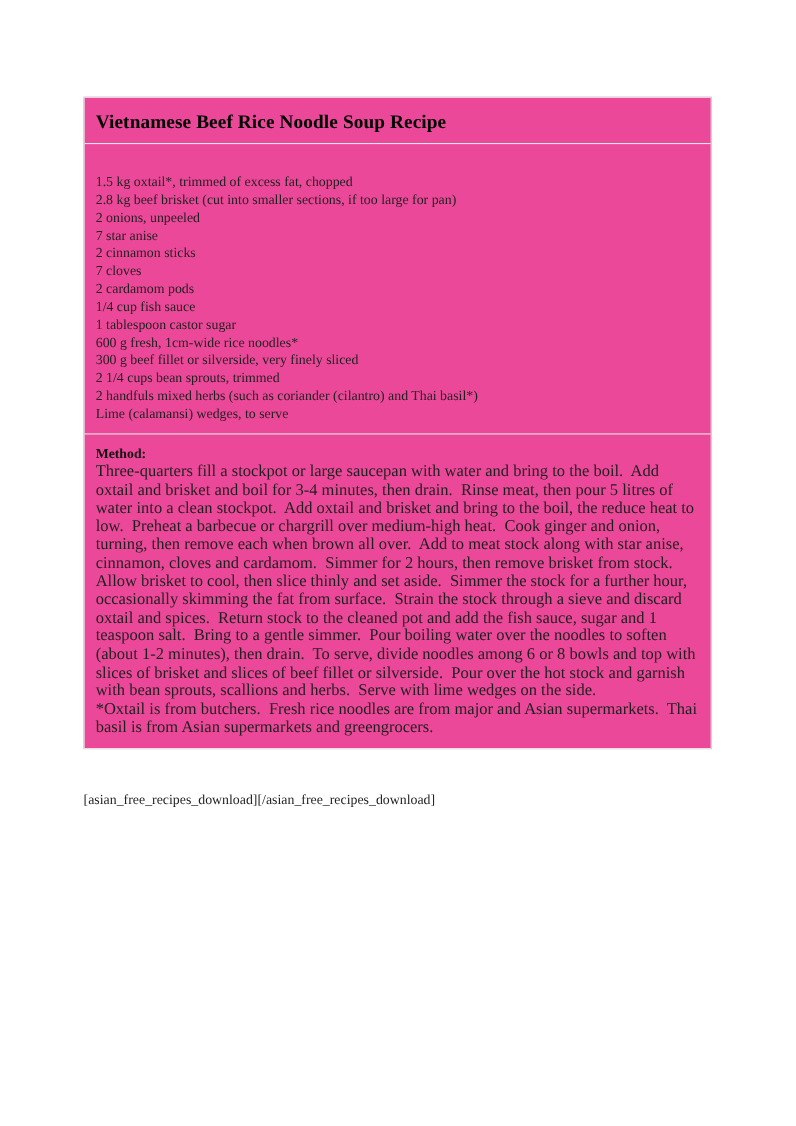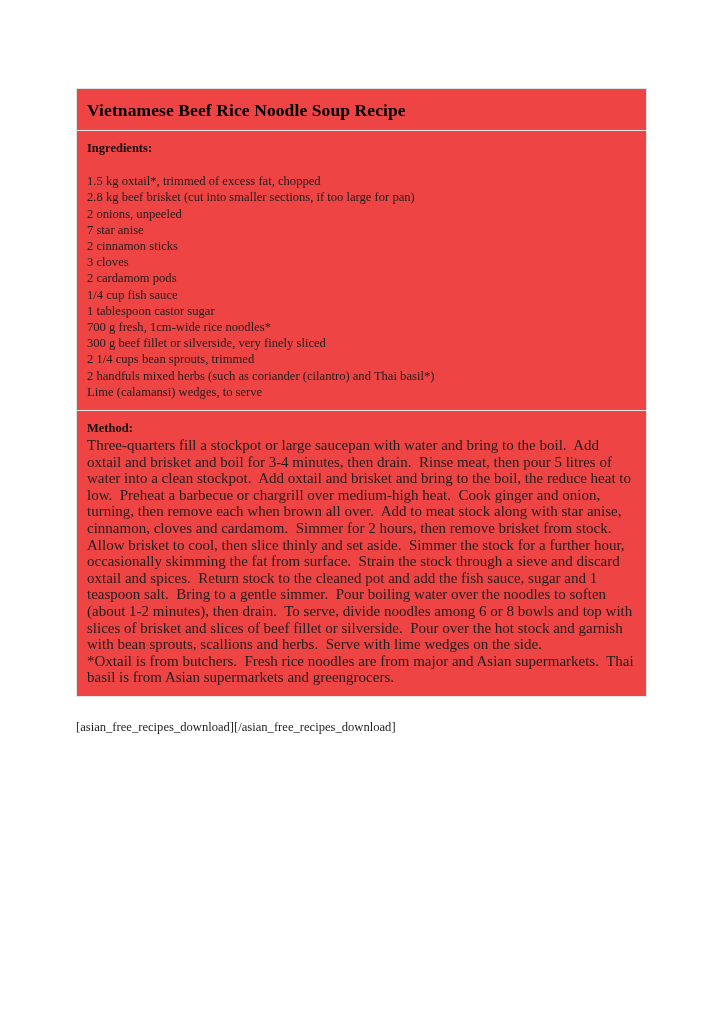--- a/index.html
+++ b/index.html
@@ -25,21 +25,21 @@
     overflow: hidden;
   }
 
   
   #recipe-card {
     position: absolute;
     left: 76px;
     top: 88px;
     width: 571px;
     border: 1px solid #e3e3e3;
-    background: #ef4444;
+    background: #ec4899;
     box-sizing: border-box;
   }
 
   .card-header {
     padding: 11px 10px 10px 10px;
     border-bottom: 1px solid #e8e8e8;
   }
   .card-title {
     font-size: 17.5px;
     font-weight: bold;
@@ -104,32 +104,31 @@
 
 <div id="page">
 
   <div id="recipe-card">
 
     <div class="card-header">
       <h1 class="card-title">Vietnamese Beef Rice Noodle Soup Recipe</h1>
     </div>
 
     <div class="card-section section-divider">
-      <div class="section-heading">Ingredients:</div>
       <ul class="ingredient-list">
           <li>1.5 kg oxtail*, trimmed of excess fat, chopped</li>
           <li>2.8 kg beef brisket (cut into smaller sections, if too large for pan)</li>
           <li>2 onions, unpeeled</li>
           <li>7 star anise</li>
           <li>2 cinnamon sticks</li>
-          <li>3 cloves</li>
+          <li>7 cloves</li>
           <li>2 cardamom pods</li>
           <li>1/4 cup fish sauce</li>
           <li>1 tablespoon castor sugar</li>
-          <li>700 g fresh, 1cm-wide rice noodles*</li>
+          <li>600 g fresh, 1cm-wide rice noodles*</li>
           <li>300 g beef fillet or silverside, very finely sliced</li>
           <li>2 1/4 cups bean sprouts, trimmed</li>
           <li>2 handfuls mixed herbs (such as coriander (cilantro) and Thai basil*)</li>
           <li>Lime (calamansi) wedges, to serve</li>
         </ul>
     </div>
 
     <div class="card-section">
       <div class="section-heading">Method:</div>
       <div class="method-body">

